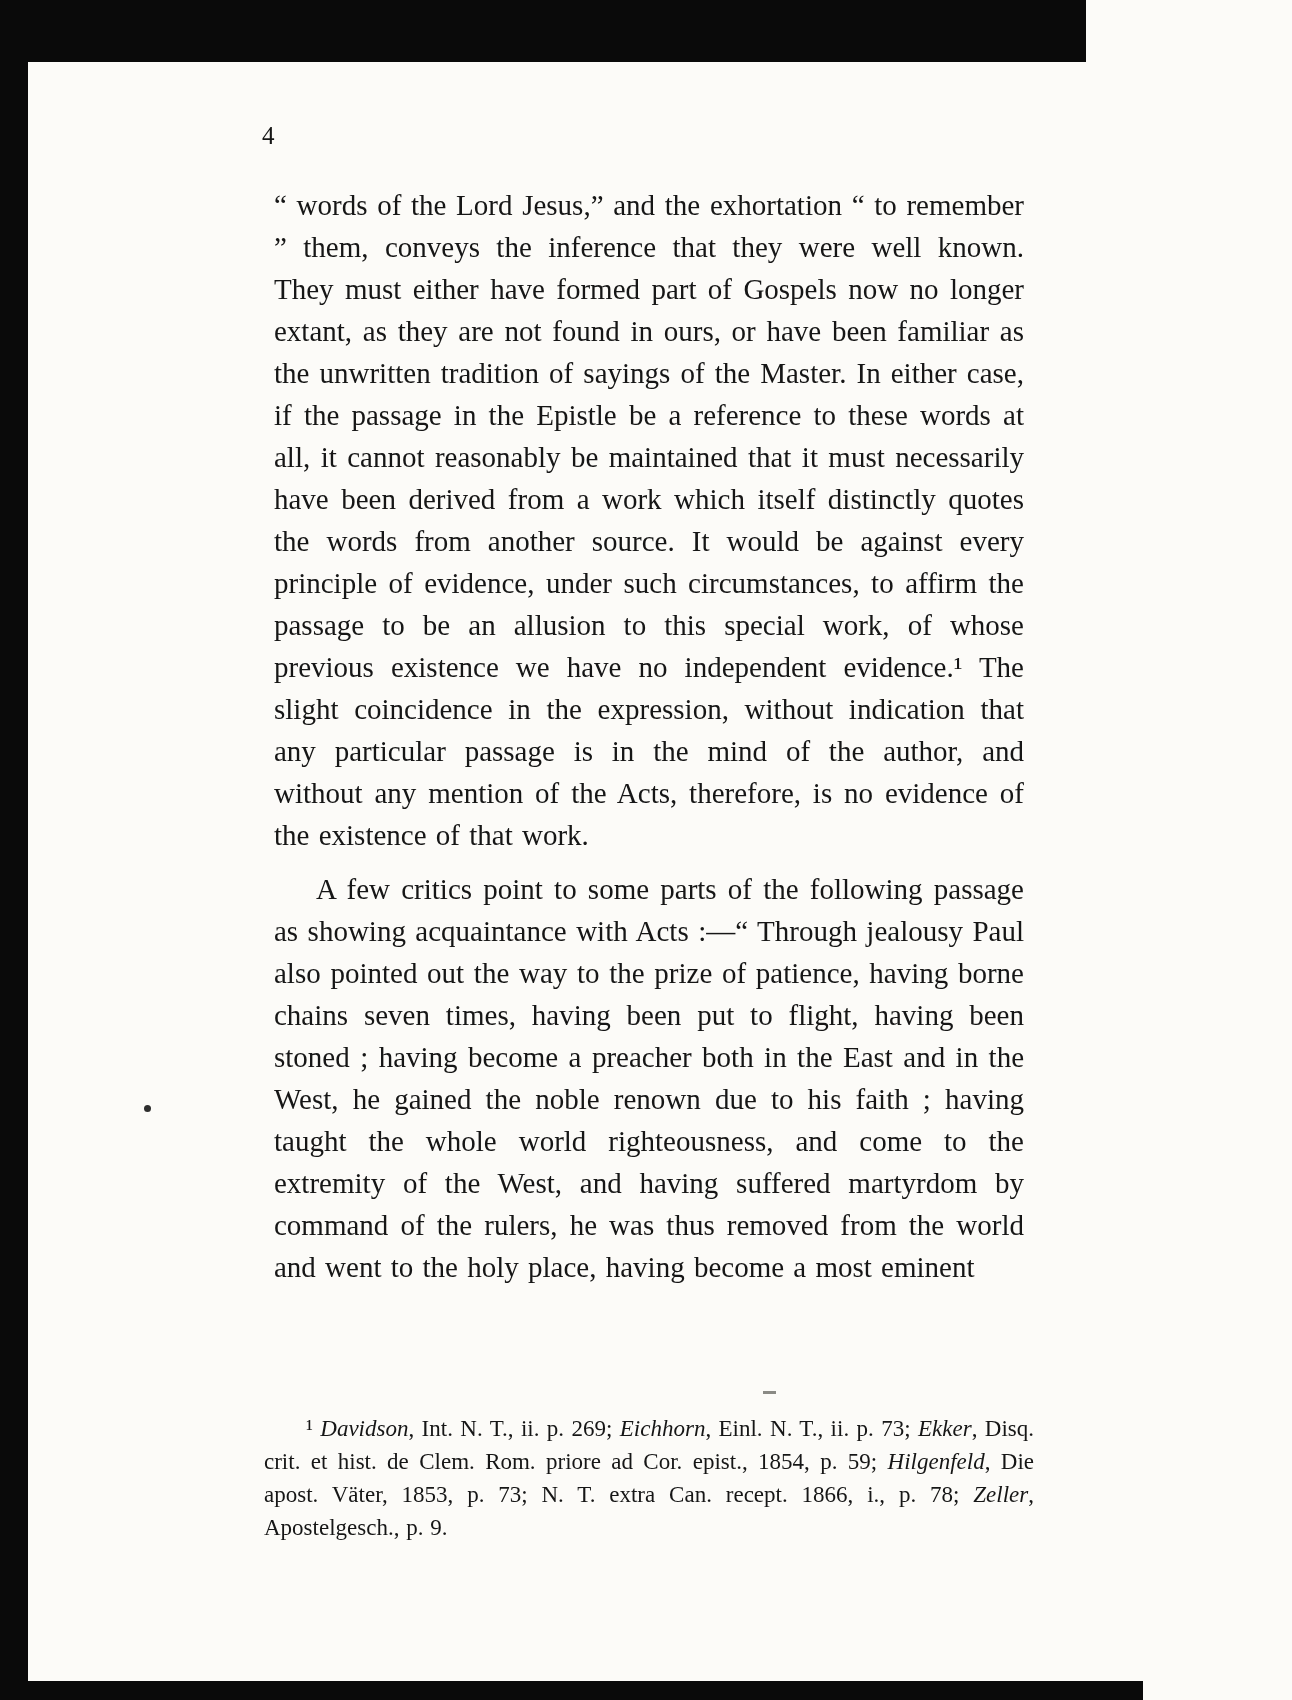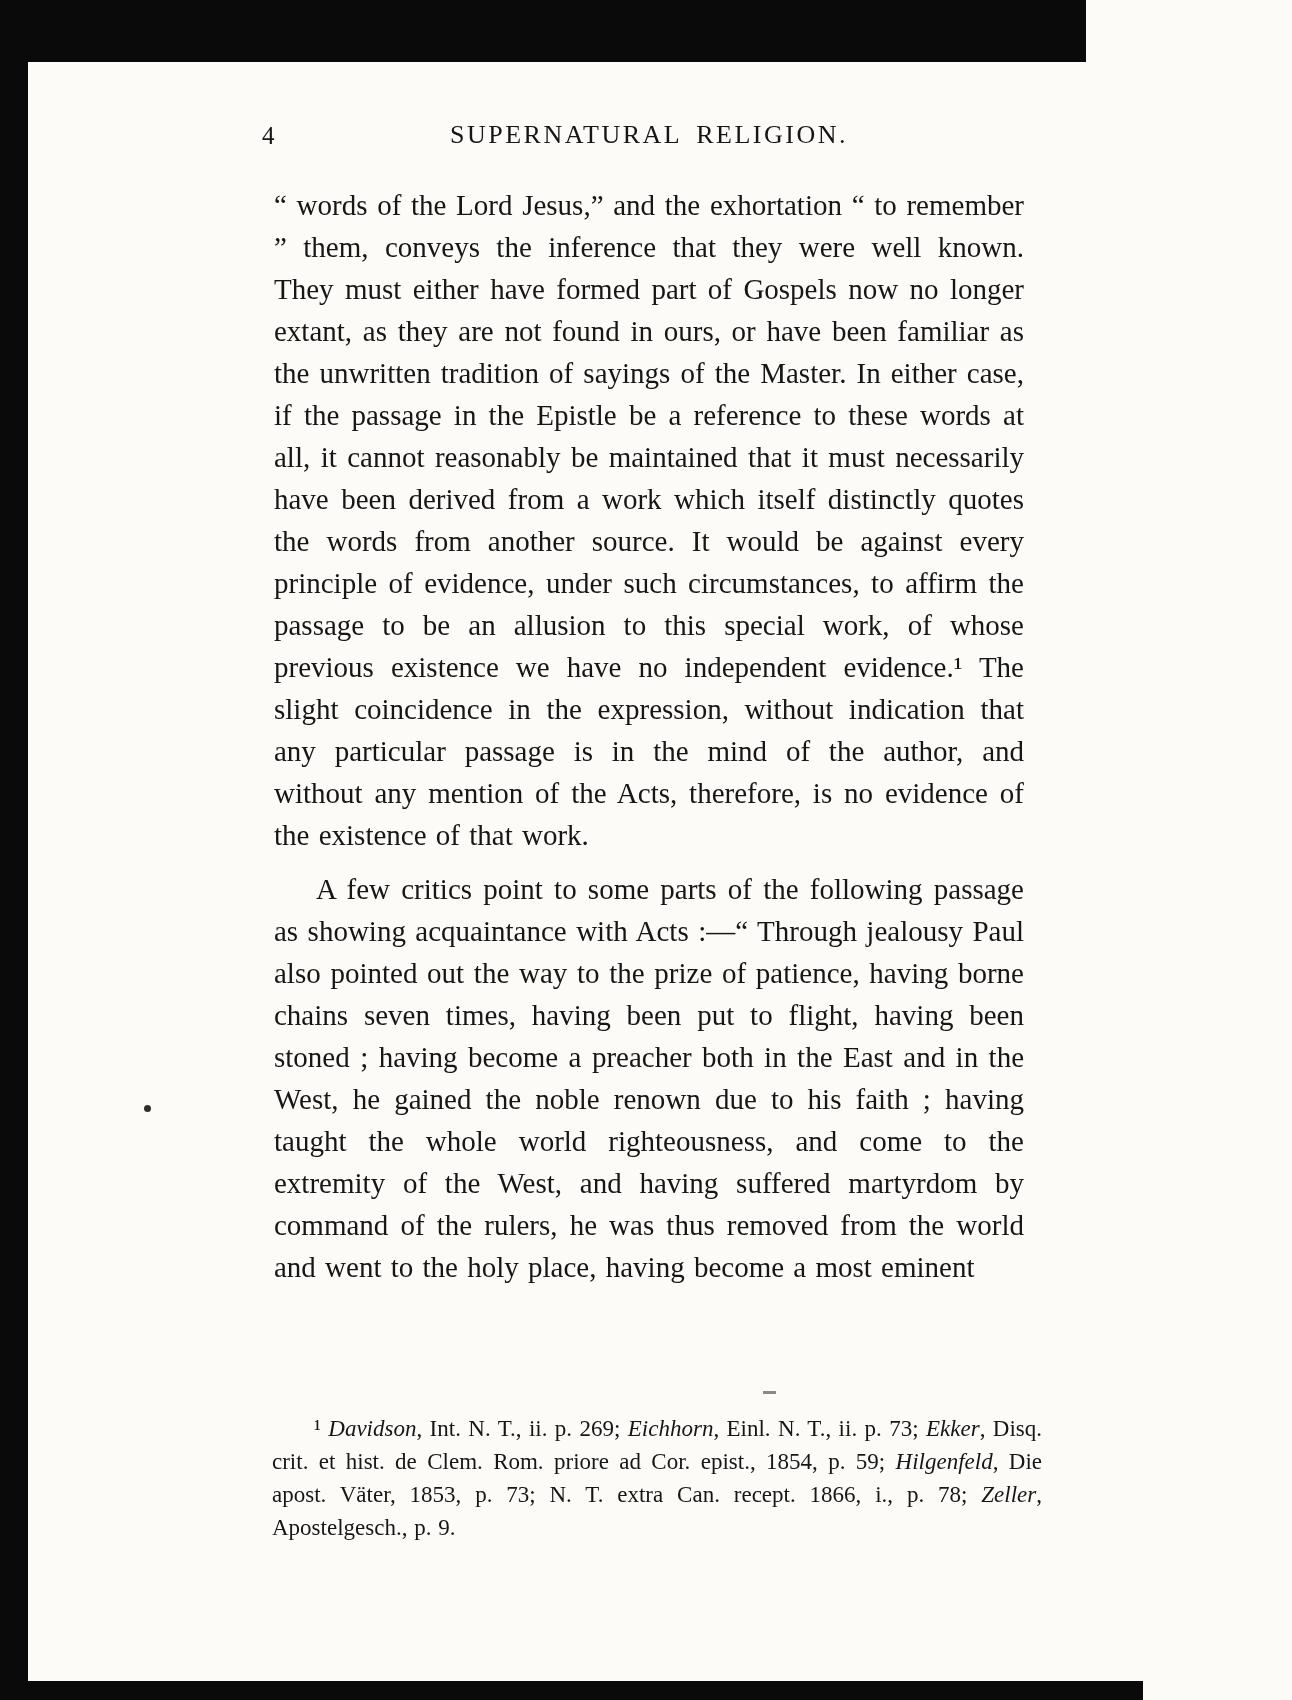--- a/index.html
+++ b/index.html
@@ -55,21 +55,21 @@
     text-align: justify;
     word-spacing: 2px;
   }
   .body-text p { margin: 12px; padding: 0; }
   .para.indent { text-indent: 42px; }
 
   
   .footnote {
     position: absolute;
     top: 1412px;
-    left: 272px;
+    left: 264px;
     width: 770px;
     font-size: 23px;
     line-height: 33px;
     text-align: justify;
     text-indent: 42px;
     word-spacing: 1px;
   }
   .footnote i { font-style: italic; }
 
   
@@ -93,21 +93,20 @@
 </style>
 </head>
 <body>
 
 <div class="scan-border" id="edge-top"></div>
 <div class="scan-border" id="edge-left"></div>
 <div class="scan-border" id="edge-bottom"></div>
 
 <div class="header">
   <span class="page-num">4</span>
-  <span class="running-title">SUPERNATURAL RELIGION.</span>
 </div>
 
 <div class="body-text">
   <p class="para no-indent">“ words of the Lord Jesus,” and the exhortation “ to remember ” them, conveys the inference that they were well known.  They must either have formed part of Gospels now no longer extant, as they are not found in ours, or have been familiar as the unwritten tradition of sayings of the Master.  In either case, if the passage in the Epistle be a reference to these words at all, it cannot reasonably be maintained that it must necessarily have been derived from a work which itself distinctly quotes the words from another source.  It would be against every principle of evidence, under such circumstances, to affirm the passage to be an allusion to this special work, of whose previous existence we have no independent evidence.¹  The slight coincidence in the expression, without indication that any particular passage is in the mind of the author, and without any mention of the Acts, therefore, is no evidence of the existence of that work.</p>
   <p class="para indent">A few critics point to some parts of the following passage as showing acquaintance with Acts :—“ Through jealousy Paul also pointed out the way to the prize of patience, having borne chains seven times, having been put to flight, having been stoned ; having become a preacher both in the East and in the West, he gained the noble renown due to his faith ; having taught the whole world righteousness, and come to the extremity of the West, and having suffered martyrdom by command of the rulers, he was thus removed from the world and went to the holy place, having become a most eminent</p>
 </div>
 
 <div class="artifact-dot"></div>
 <div class="artifact-dash"></div>
 

